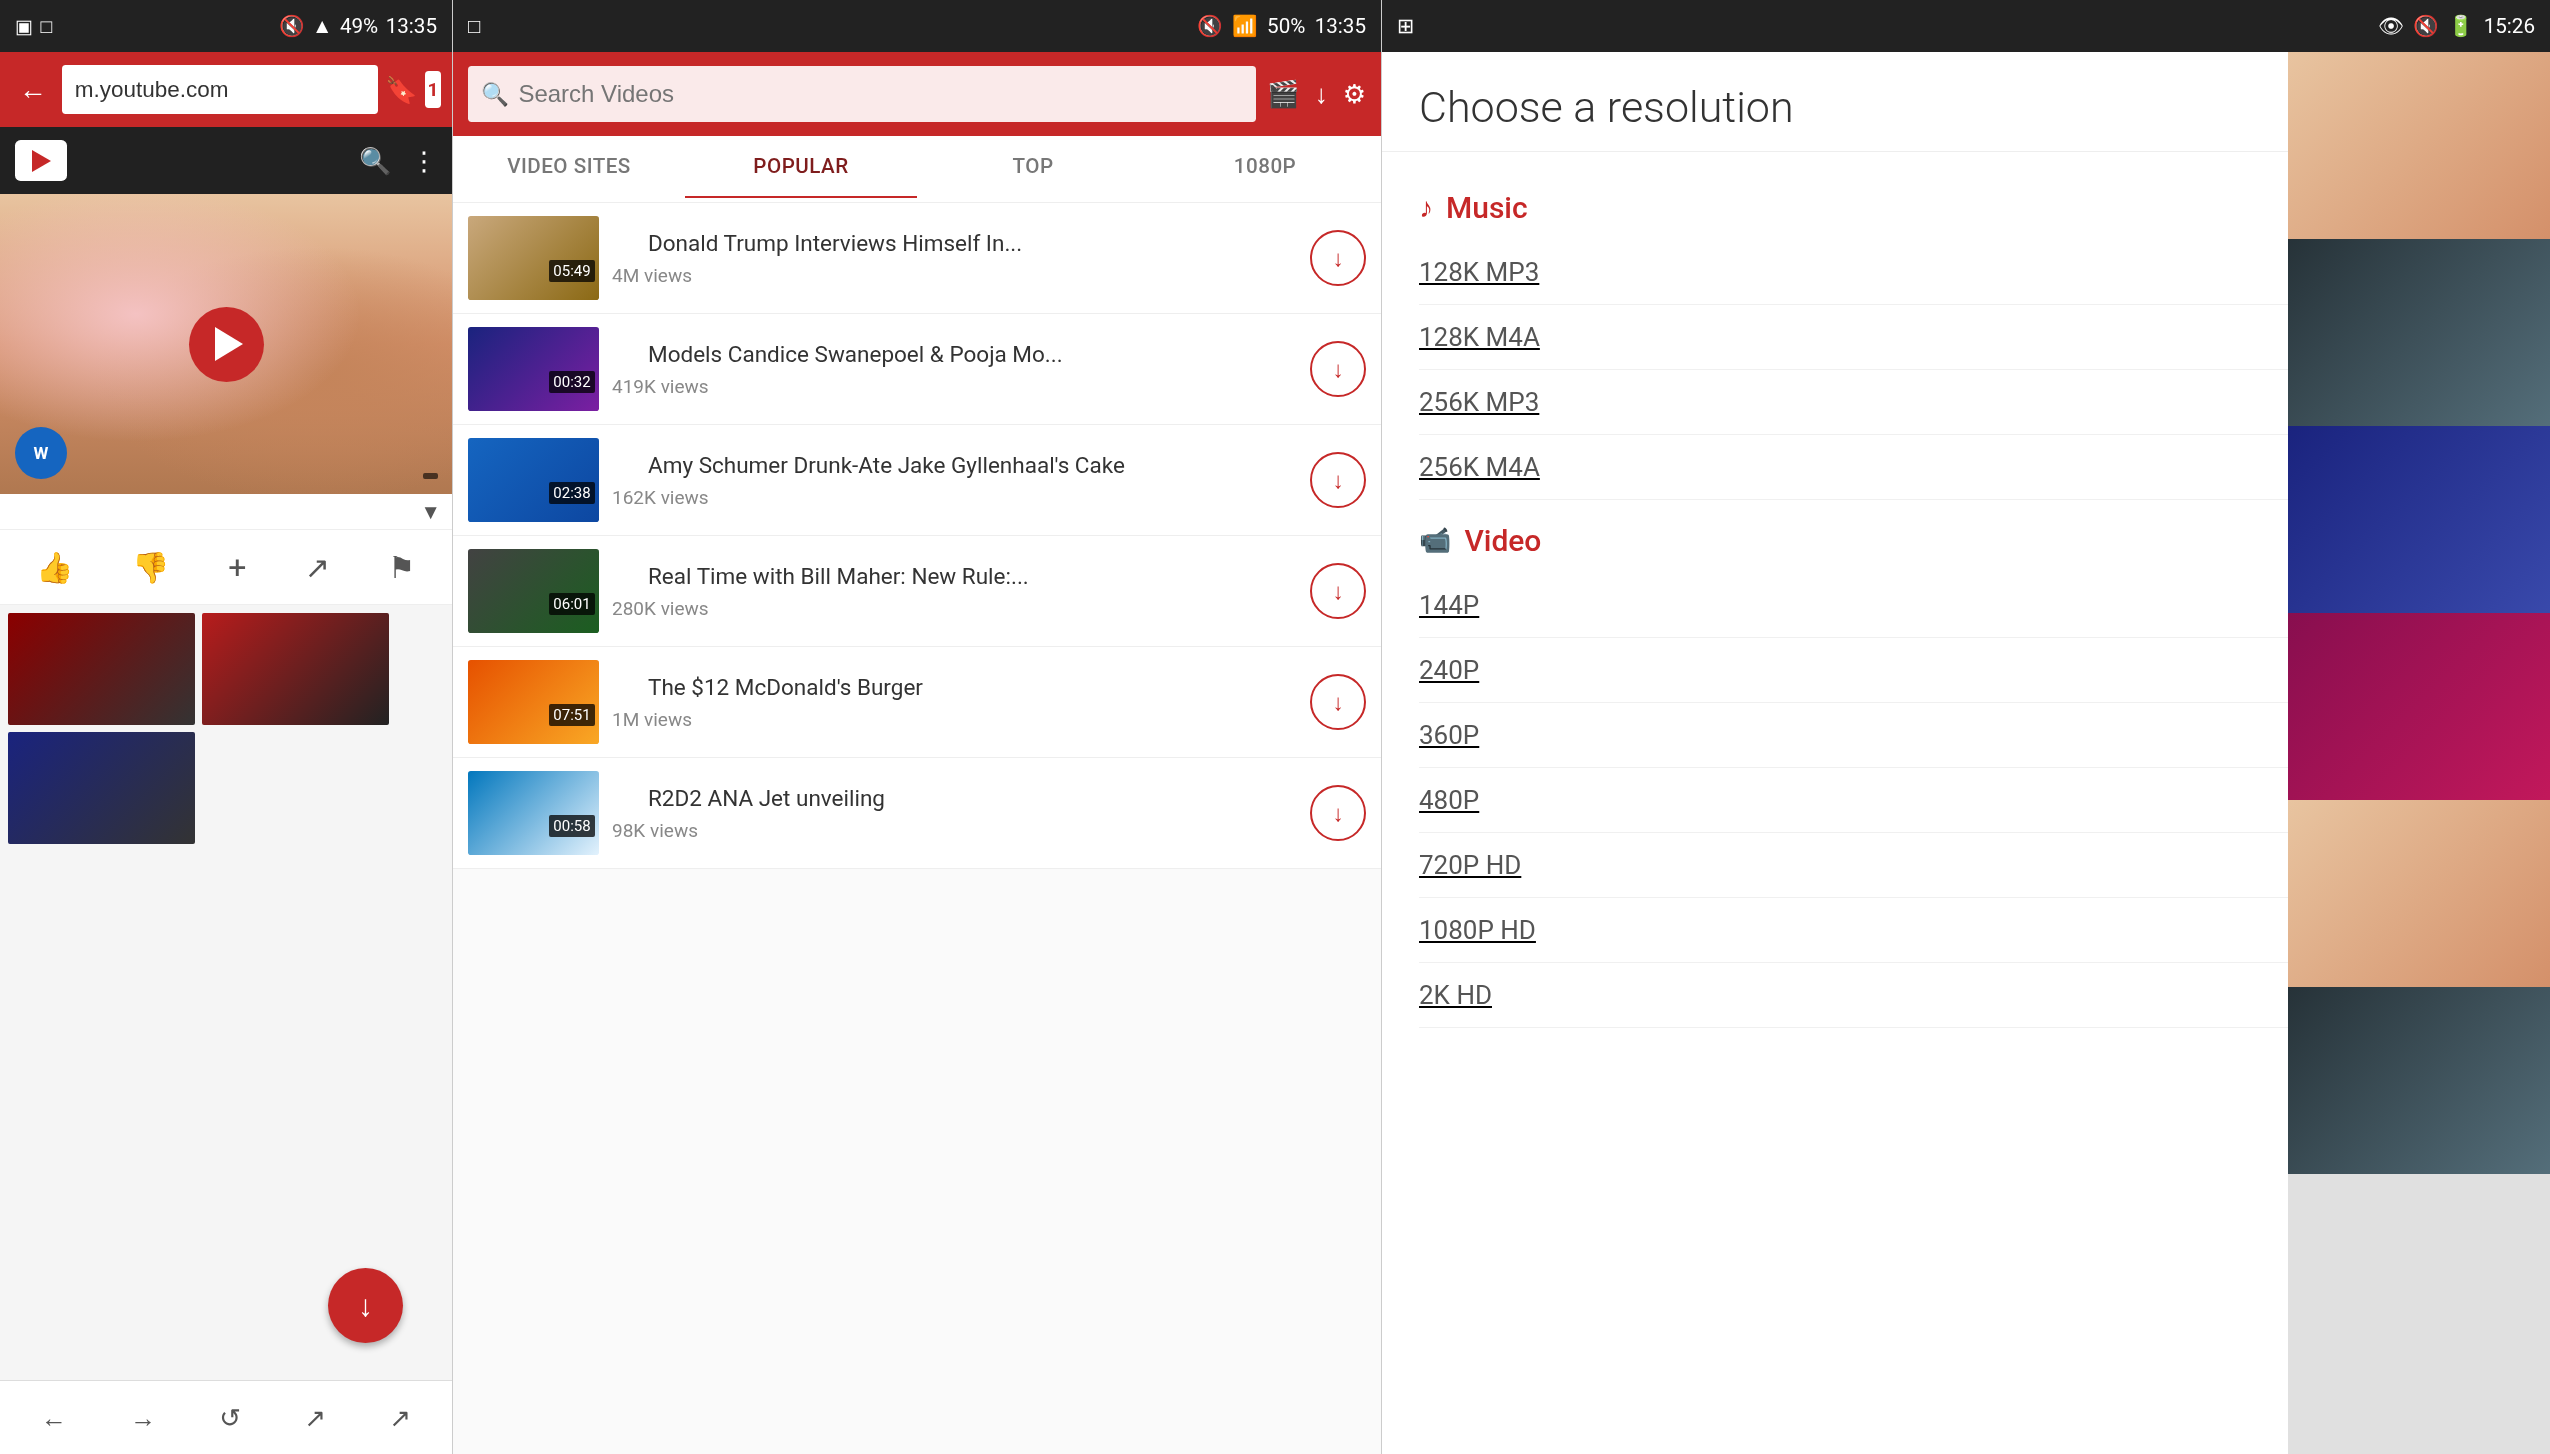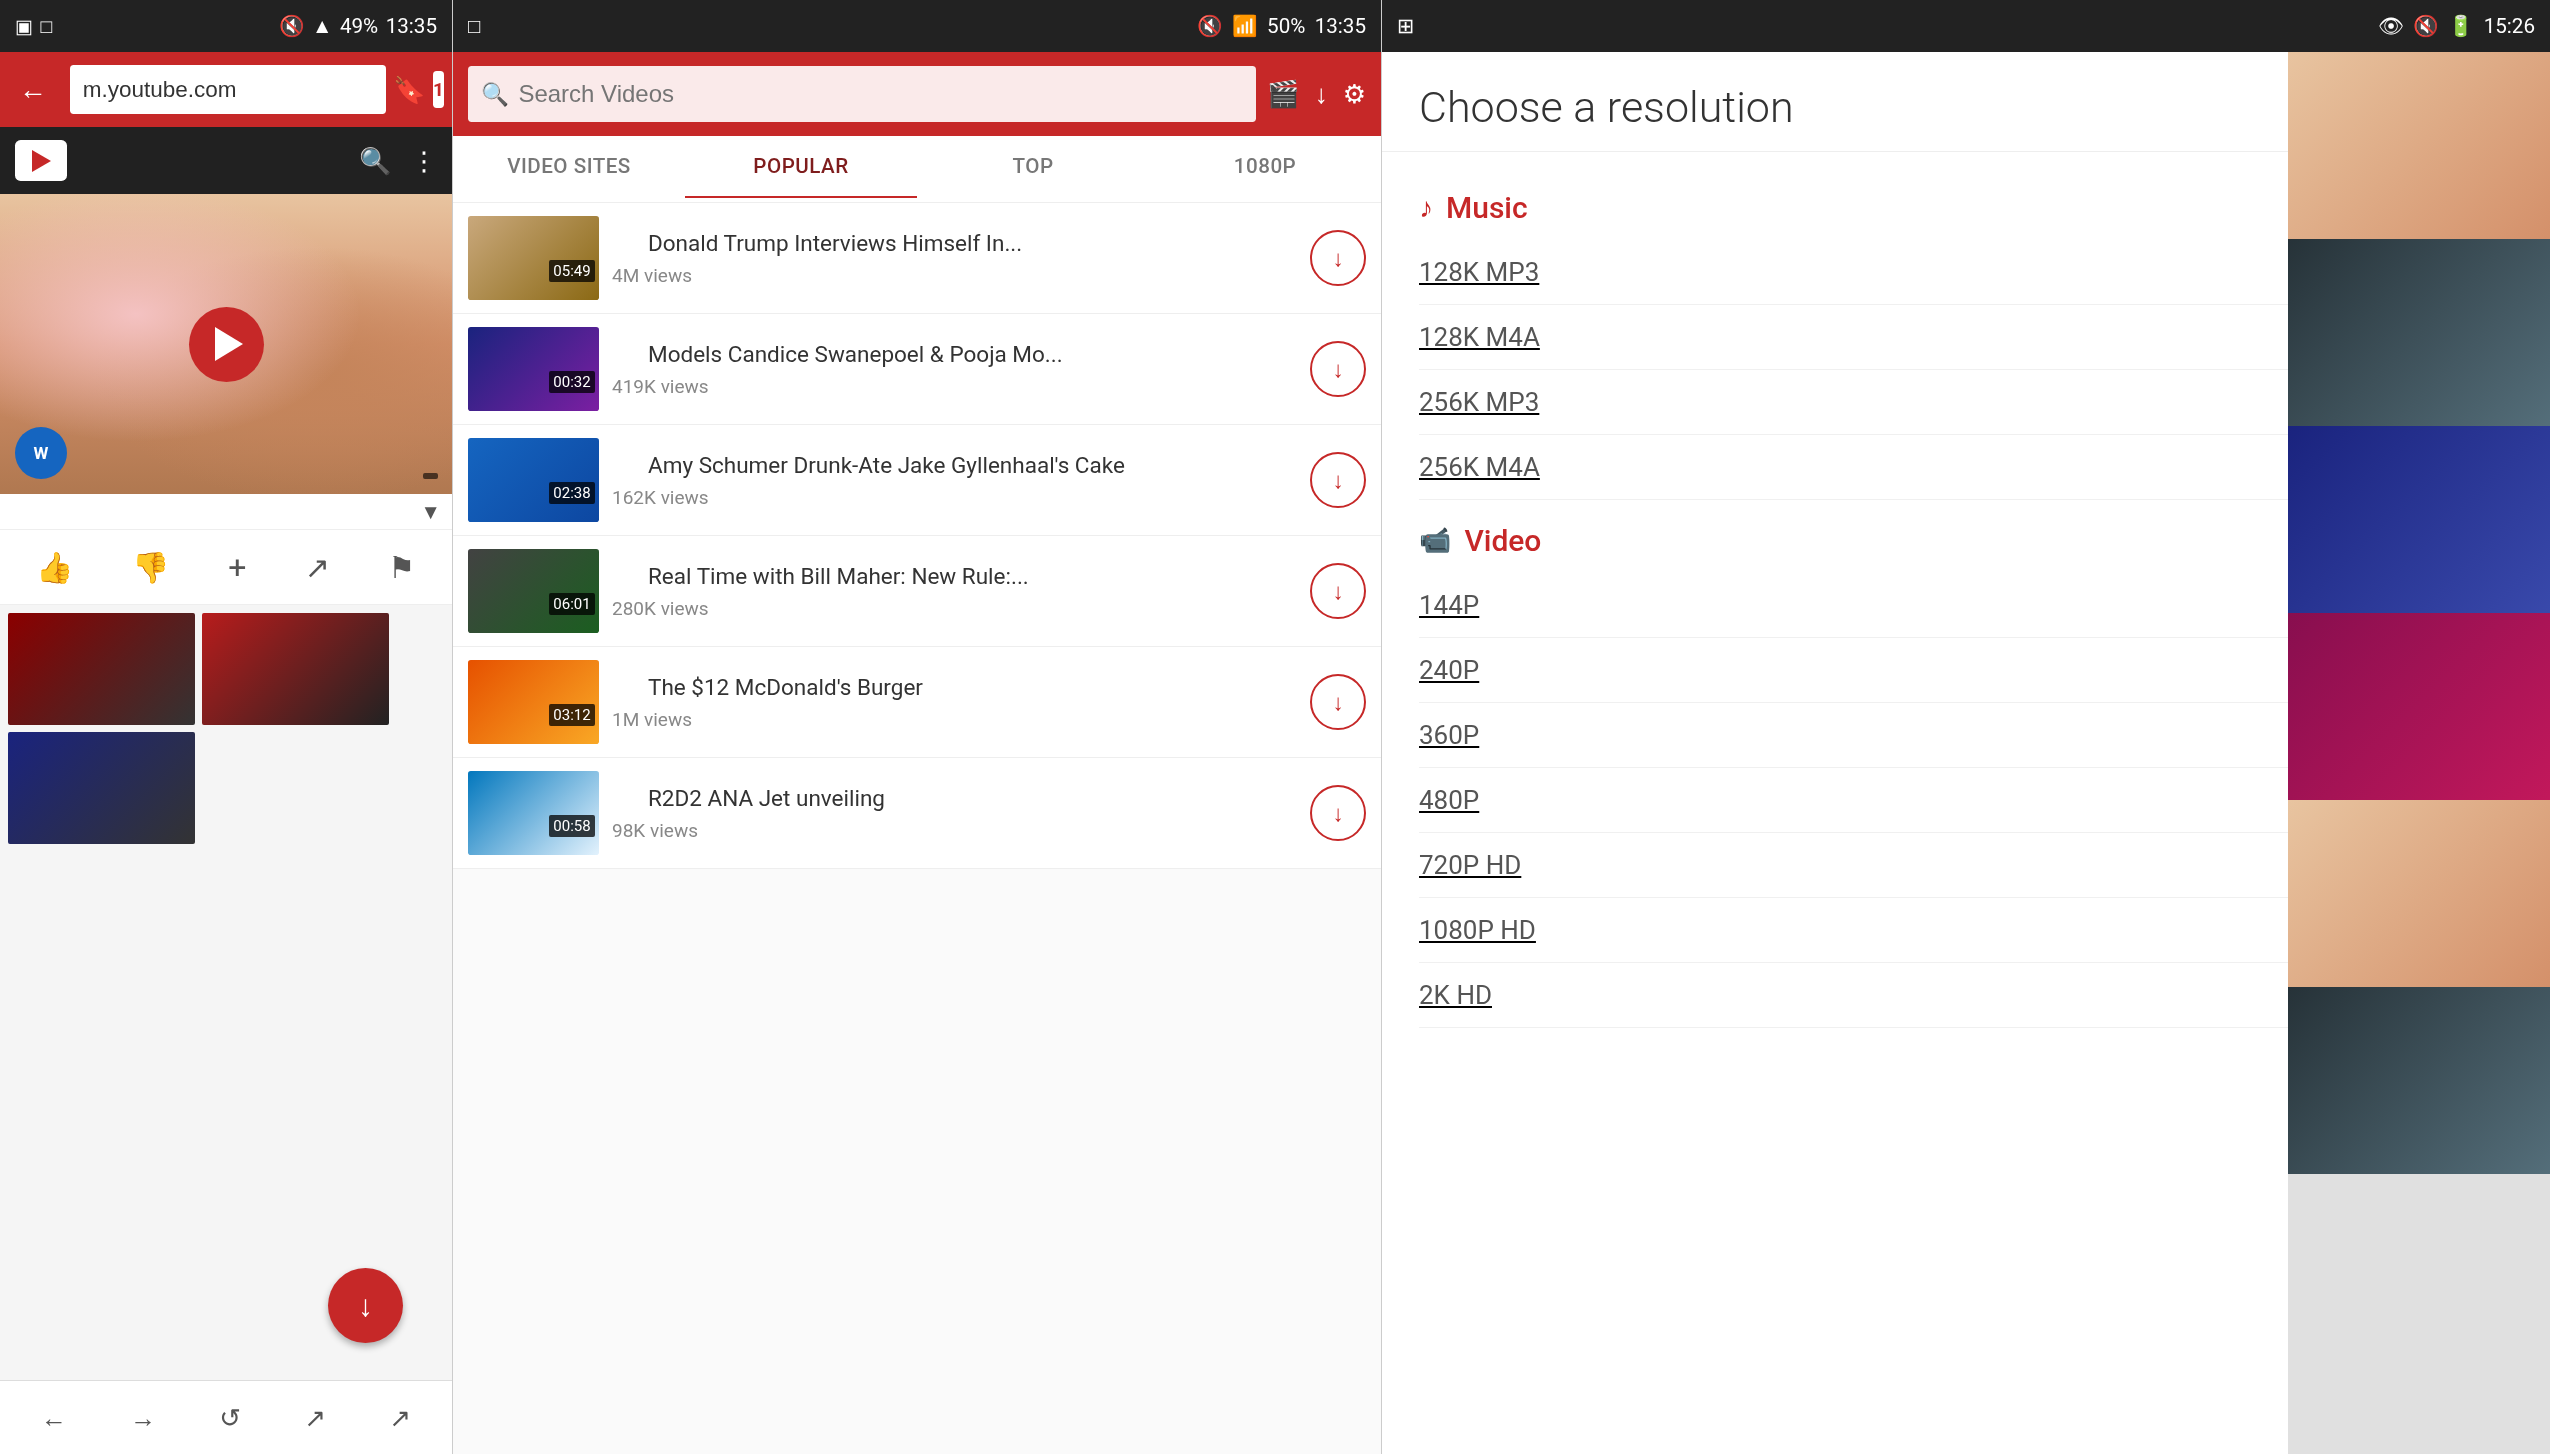--- a/index.html
+++ b/index.html
@@ -51,21 +51,20 @@
     }
     .url-input {
       flex: 1;
       background: #fff;
       border: none;
       border-radius: 3.7px;
       padding: 7.5px 13px;
       font-size: 22.5px;
       color: #333;
       height: 49px;
-      margin-left: 8px;
     }
     .tab-count {
       background: #fff;
       color: #c62828;
       font-size: 19px;
       font-weight: bold;
       width: 37px;
       height: 37px;
       border-radius: 3.7px;
       display: flex;
@@ -589,21 +588,21 @@
         <div class="video-title">Real Time with Bill Maher: New Rule:...</div>
         <div class="video-views">280K views</div>
       </div>
       <div class="download-btn">
         <span class="download-arrow">↓</span>
       </div>
     </div>
 
     <div class="video-item">
       <div class="video-item-thumb thumb-mcdonalds">
-        <span class="thumb-duration">03:12</span>
+        <span class="thumb-duration">07:51</span>
       </div>
       <div class="video-info">
         <div class="video-title">The $12 McDonald's Burger</div>
         <div class="video-views">1M views</div>
       </div>
       <div class="download-btn">
         <span class="download-arrow">↓</span>
       </div>
     </div>
 

